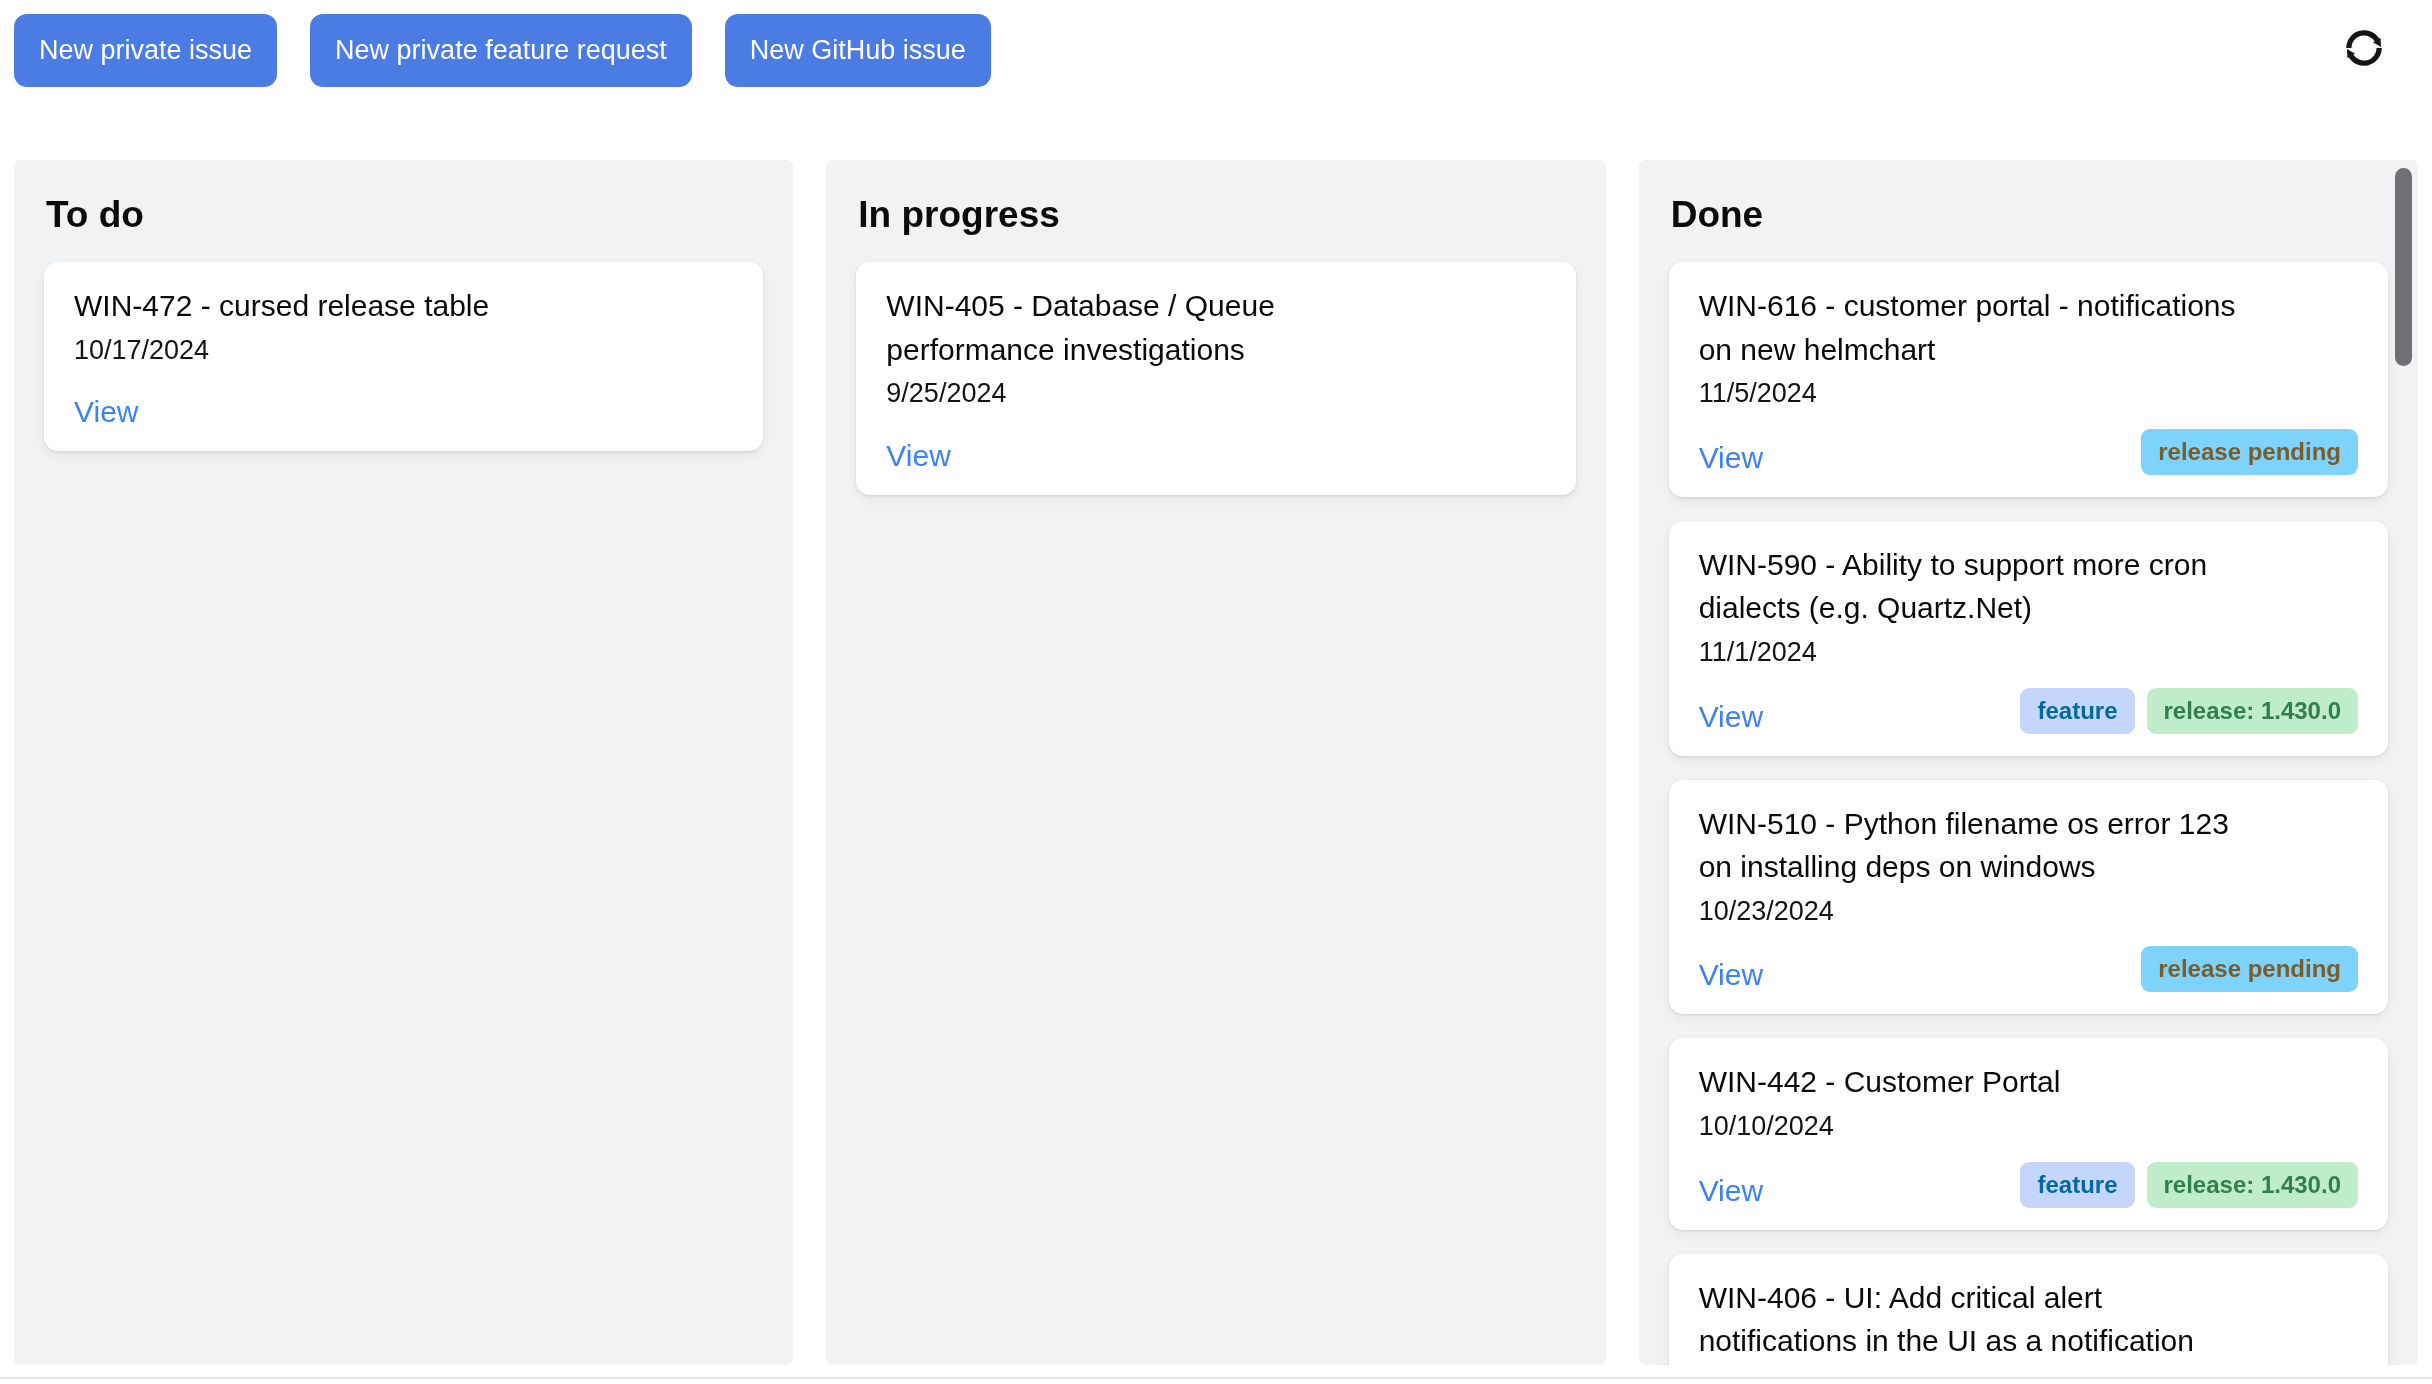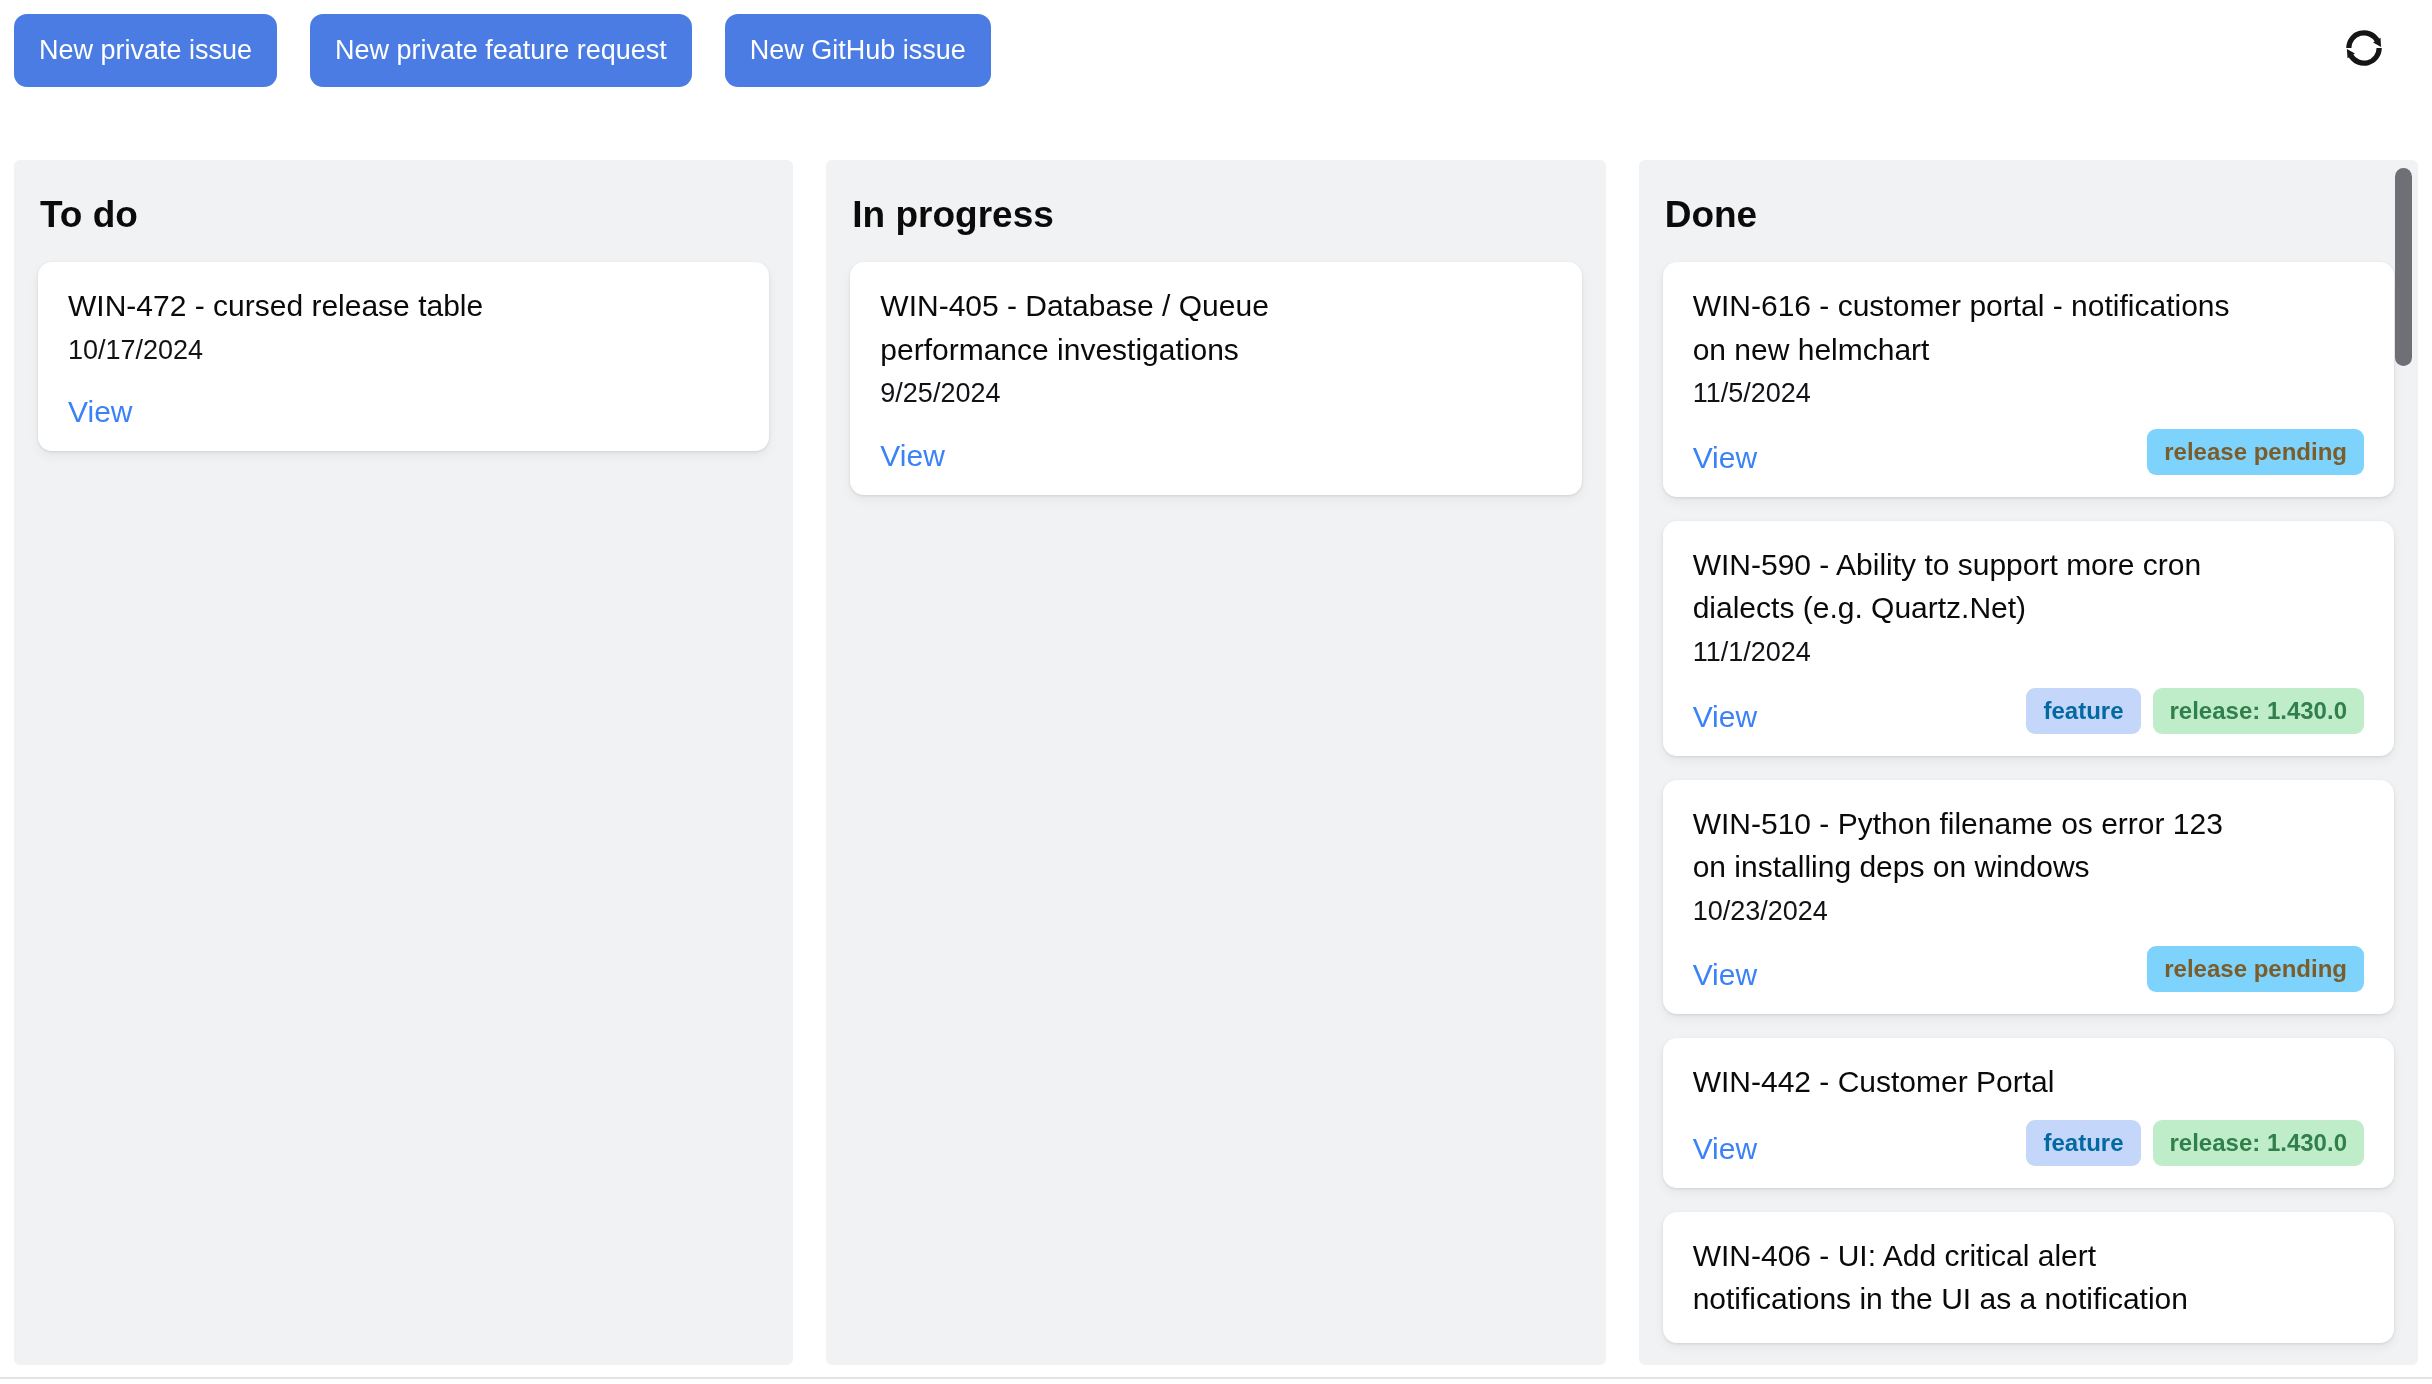--- a/index.html
+++ b/index.html
@@ -20,21 +20,21 @@
     background: none; border: none; cursor: pointer; padding: 0;
     width: 52px; height: 52px;
   }
   .refresh-btn svg { width: 52px; height: 52px; display: block; }
   .board {
     display: flex; gap: 33px; align-items: flex-start;
     padding: 0 14px; margin-top: 73px;
   }
   .column {
     flex: 1 1 0; background: #f1f2f4; border-radius: 6px;
-    padding: 24px 24px; height: 1205px; overflow: hidden; position: relative;
+    padding: 24px 30px; height: 1205px; overflow: hidden; position: relative;
   }
   .column-title { font-size: 37px; font-weight: 600; margin: 10px 0 26px 2px; color: #0b0b0c; }
   .card {
     background: #ffffff; border-radius: 14px; padding: 22px 30px; margin-bottom: 24px;
     box-shadow: 0 1px 3px rgba(0,0,0,0.10), 0 5px 12px rgba(0,0,0,0.05);
   }
   .card-title { font-size: 30px; font-weight: 400; line-height: 1.45; max-width: 540px; color: #0a0a0b; }
   .card-title.wide { max-width: 560px; }
   .card-date { font-size: 27px; margin-top: 4px; line-height: 1.4; color: #111215; }
   .card-footer { display: flex; align-items: flex-end; justify-content: space-between; margin-top: 16px; min-height: 44px; }
@@ -127,20 +127,21 @@
       <div class="card-footer">
         <a class="view-link">View</a>
         <div class="badges">
           <span class="badge badge-yellow">release pending</span>
         </div>
       </div>
     </div>
 
     <div class="card">
       <div class="card-title">WIN-442 - Customer Portal</div>
+      <div class="card-date">10/10/2024</div>
       <div class="card-footer">
         <a class="view-link">View</a>
         <div class="badges">
           <span class="badge badge-blue">feature</span>
           <span class="badge badge-green">release: 1.430.0</span>
         </div>
       </div>
     </div>
 
     <div class="card">

